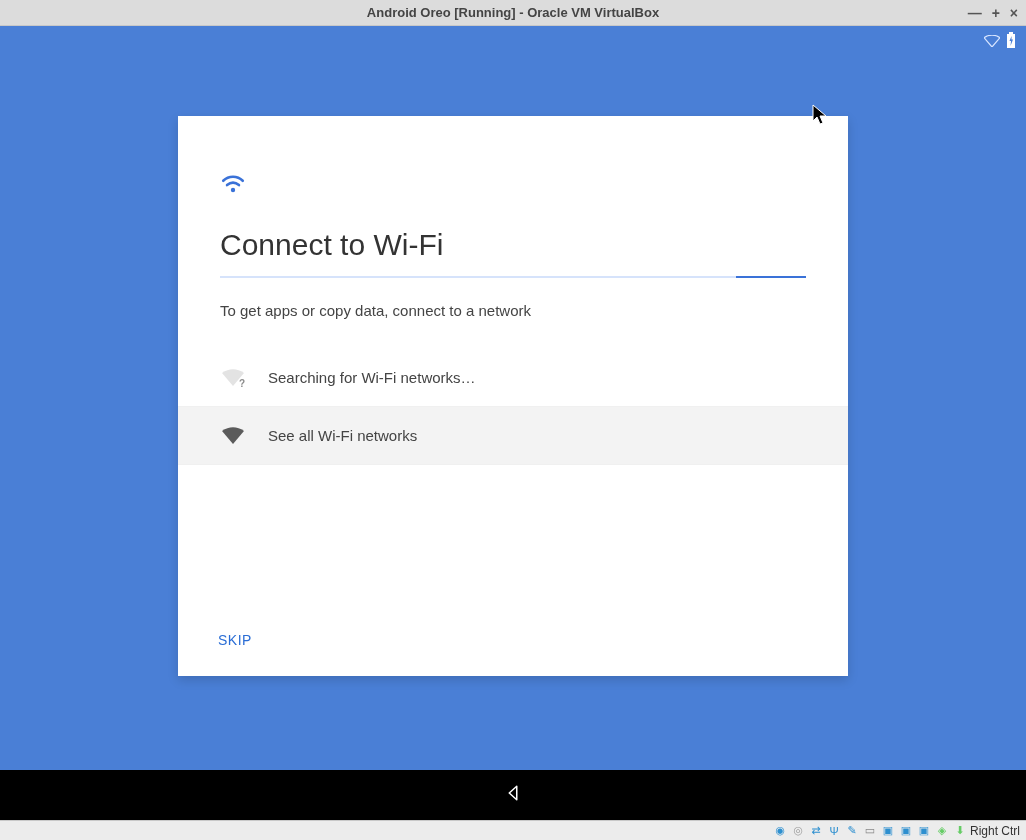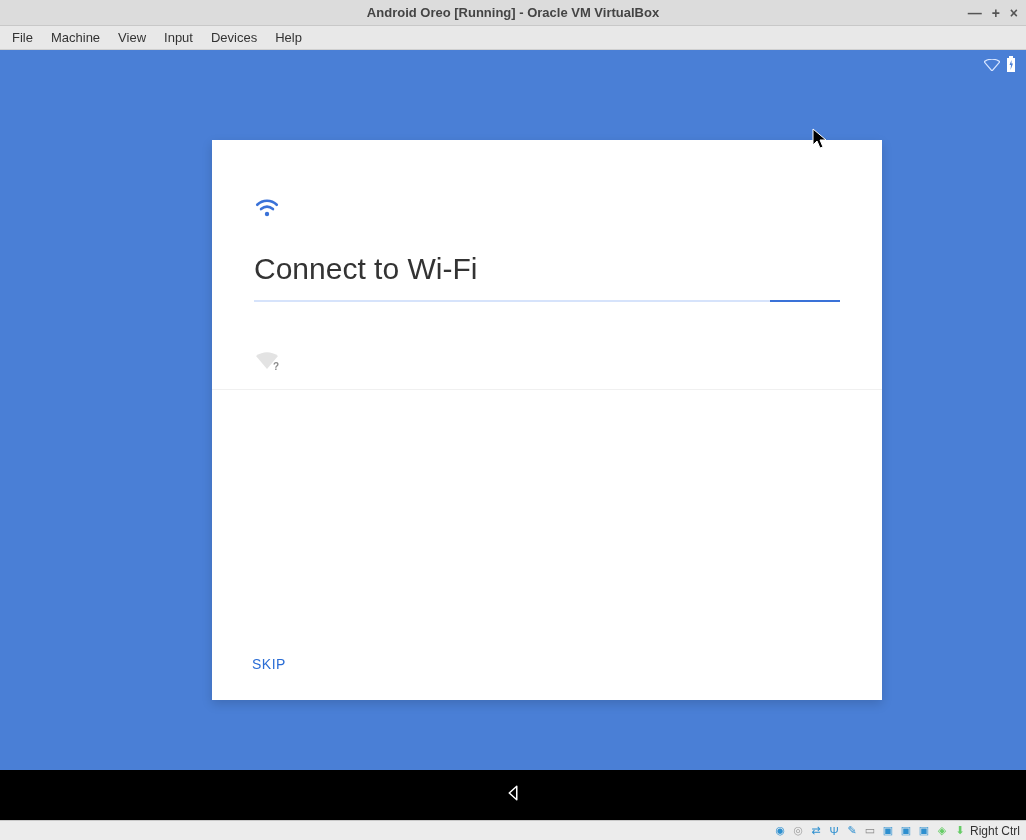--- a/index.html
+++ b/index.html
@@ -66,21 +66,20 @@
     align-items: center;
   }
   .card {
     position: absolute;
     left: 178px;
     top: 90px;
     width: 670px;
     height: 560px;
     background: #fff;
     box-shadow: 0 4px 10px rgba(0,0,0,0.15);
-    margin-left: 34px;
   }
   .card-inner {
     padding: 58px 42px 0 42px;
   }
   .wifi-icon-top {
     margin-bottom: 30px;
   }
   .card h1 {
     font-size: 30px;
     font-weight: 400;
@@ -173,28 +172,20 @@
 <div class="window">
   <div class="titlebar">
     <span>Android Oreo [Running] - Oracle VM VirtualBox</span>
     <div class="controls">
       <span>—</span>
       <span>+</span>
       <span>×</span>
     </div>
   </div>
 
-  <div class="menubar">
-    <span>File</span>
-    <span>Machine</span>
-    <span>View</span>
-    <span>Input</span>
-    <span>Devices</span>
-    <span>Help</span>
-  </div>
 
   <div class="vm-area">
 
     <div class="android-statusbar">
       <span>
         <svg width="16" height="12" viewBox="0 0 24 18">
           <path d="M12 18 L24 4 C17 -1 7 -1 0 4 Z" fill="none" stroke="#d7e5ff" stroke-width="1.8"></path>
         </svg>
       </span>
       <span>
@@ -212,29 +203,39 @@
           <svg width="26" height="20" viewBox="0 0 24 18">
             <path d="M3 6 C8 1 16 1 21 6" fill="none" stroke="#3a72d8" stroke-width="2.4" stroke-linecap="round"></path>
             <path d="M6.5 10 C10 7 14 7 17.5 10" fill="none" stroke="#3a72d8" stroke-width="2.4" stroke-linecap="round"></path>
             <circle cx="12" cy="14.5" r="2" fill="#3a72d8"></circle>
           </svg>
         </div>
         <h1>Connect to Wi-Fi</h1>
         <div class="progressbar">
           <div class="seg"></div>
         </div>
+        <div class="subtitle">To get apps or copy data, connect to a network</div>
 
         <div class="list">
           <div class="listitem">
             <span class="icon">
               <svg width="24" height="20" viewBox="0 0 24 20">
                 <path d="M12 18 L23 5 C16 0 8 0 1 5 Z" fill="#e3e3e3"></path>
                 <text x="18" y="19" font-size="10" fill="#8c8c8c" font-weight="bold">?</text>
               </svg>
             </span>
+            <span class="text">Searching for Wi-Fi networks…</span>
+          </div>
+          <div class="listitem hover">
+            <span class="icon">
+              <svg width="24" height="20" viewBox="0 0 24 20">
+                <path d="M12 18 L23 5 C16 0 8 0 1 5 Z" fill="#5b5b5b"></path>
+              </svg>
+            </span>
+            <span class="text">See all Wi-Fi networks</span>
           </div>
         </div>
       </div>
       <div class="skip">SKIP</div>
     </div>
 
     <div class="navbar">
       <span>
         <svg width="18" height="18" viewBox="0 0 24 24">
           <path d="M17 3 L7 12 L17 21 Z" fill="none" stroke="#fff" stroke-width="2" stroke-linejoin="round"></path>

